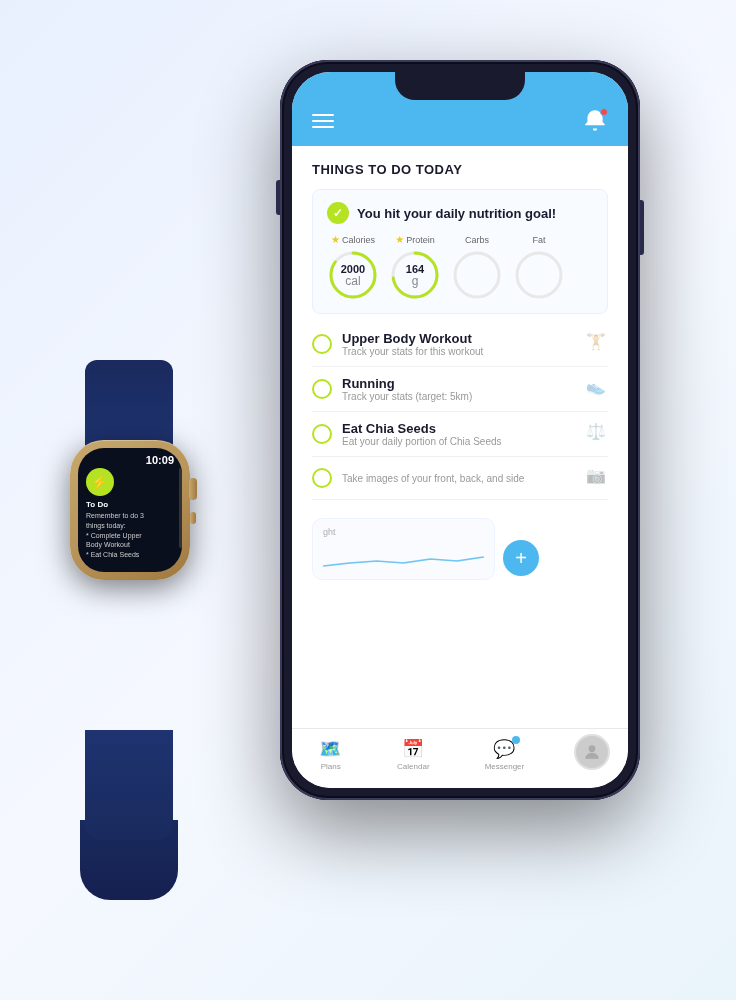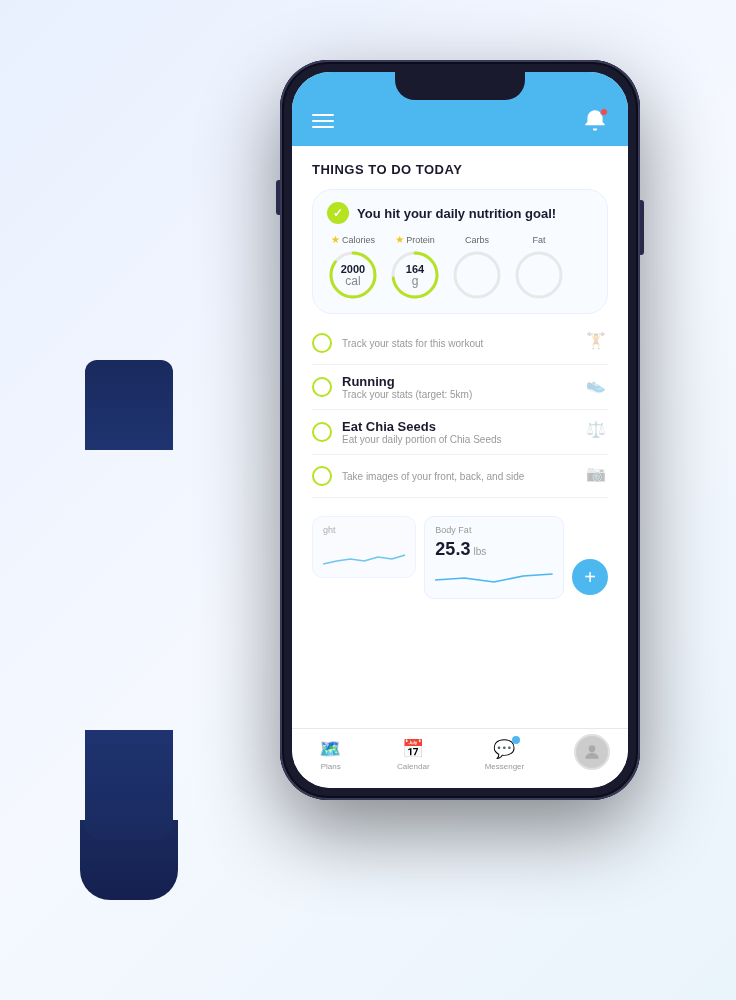--- a/index.html
+++ b/index.html
@@ -139,21 +139,21 @@
       font-size: 13px;
       font-weight: 800;
       color: #1a1a2e;
       letter-spacing: 0.5px;
       margin-bottom: 12px;
     }
 
     
     .nutrition-card {
       background: #f8fbff;
-      border-radius: 20px;
+      border-radius: 8px;
       padding: 12px 14px;
       margin-bottom: 8px;
       border: 1px solid #e8f0fe;
     }
 
     .goal-header {
       display: flex;
       align-items: center;
       gap: 8px;
       margin-bottom: 10px;
@@ -646,20 +646,21 @@
                   <circle fill="none" stroke="#e8e8e8" stroke-width="3" cx="26" cy="26" r="22"></circle>
                 </svg>
               </div>
             </div>
           </div>
         </div>
 
         <div class="task-item">
           <div class="task-circle"></div>
           <div class="task-info">
+            <div class="task-title">Upper Body Workout</div>
             <div class="task-sub">Track your stats for this workout</div>
           </div>
           <div class="task-icon">🏋️</div>
         </div>
 
         <div class="task-item">
           <div class="task-circle"></div>
           <div class="task-info">
             <div class="task-title">Running</div>
             <div class="task-sub">Track your stats (target: 5km)</div>
@@ -689,32 +690,20 @@
 
             <div class="progress-card" style="flex:0.7; opacity:0.8;">
               <div class="progress-card-title">ght</div>
               <div class="mini-chart">
                 <svg viewBox="0 0 60 30" preserveAspectRatio="none">
                   <polyline points="0,25 10,22 20,20 30,22 40,18 50,20 60,16" fill="none" stroke="#4db8f0" stroke-width="1.5"></polyline>
                 </svg>
               </div>
             </div>
 
-            <div class="progress-card">
-              <div class="progress-card-title">Body Fat</div>
-              <div style="display:flex;align-items:baseline;gap:3px;">
-                <span class="progress-card-value">25.3</span>
-                <span class="progress-card-unit">lbs</span>
-              </div>
-              <div class="mini-chart">
-                <svg viewBox="0 0 60 30" preserveAspectRatio="none">
-                  <polyline points="0,20 15,18 30,22 45,16 60,14" fill="none" stroke="#4db8f0" stroke-width="1.5"></polyline>
-                </svg>
-              </div>
-            </div>
 
             <div class="add-btn">+</div>
           </div>
         </div>
 
       </div>
 
       <div class="phone-nav">
         <div class="nav-item">
           <div class="nav-item-icon">🗺️</div>
@@ -745,13 +734,27 @@
     </div>
   </div>
 </div>
 
 <div class="watch-wrapper">
 
   <div class="watch-band-top"></div>
   <div class="watch-band-bottom"></div>
   <div class="watch-band-bottom-ext"></div>
 
+  <div class="watch-case">
+    <div class="watch-crown"></div>
+    <div class="watch-crown-small"></div>
+
+    <div class="watch-screen">
+      <div class="watch-time">10:09</div>
+      <div class="watch-logo">
+        <span class="watch-logo-text">⚡</span>
+      </div>
+      <div class="watch-content-title">To Do</div>
+      <div class="watch-content-body">Remember to do 3<br>things today:<br>* Complete Upper<br>Body Workout<br>* Eat Chia Seeds</div>
+      <div class="watch-divider"></div>
+    </div>
+  </div>
 </div>
 
 </body></html>

